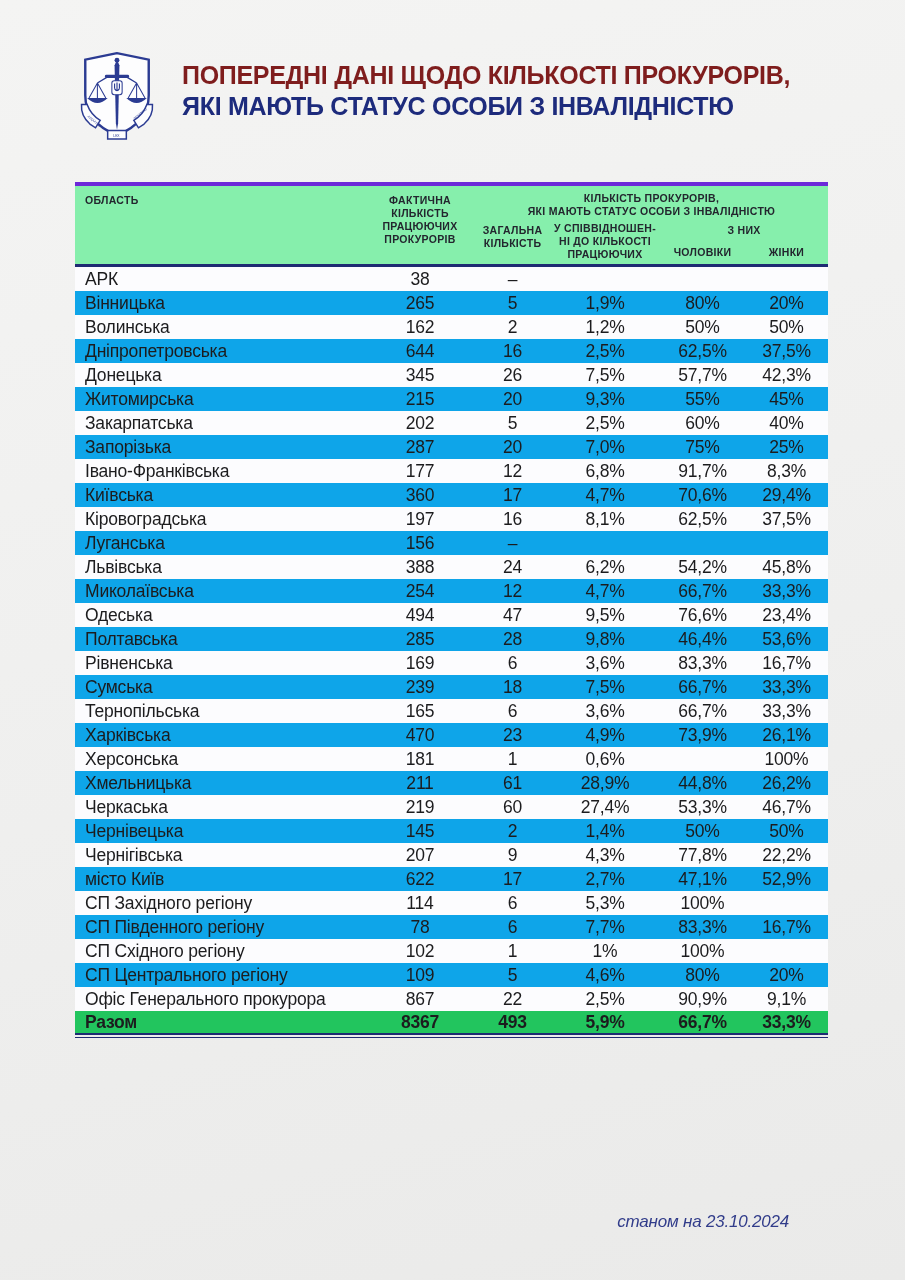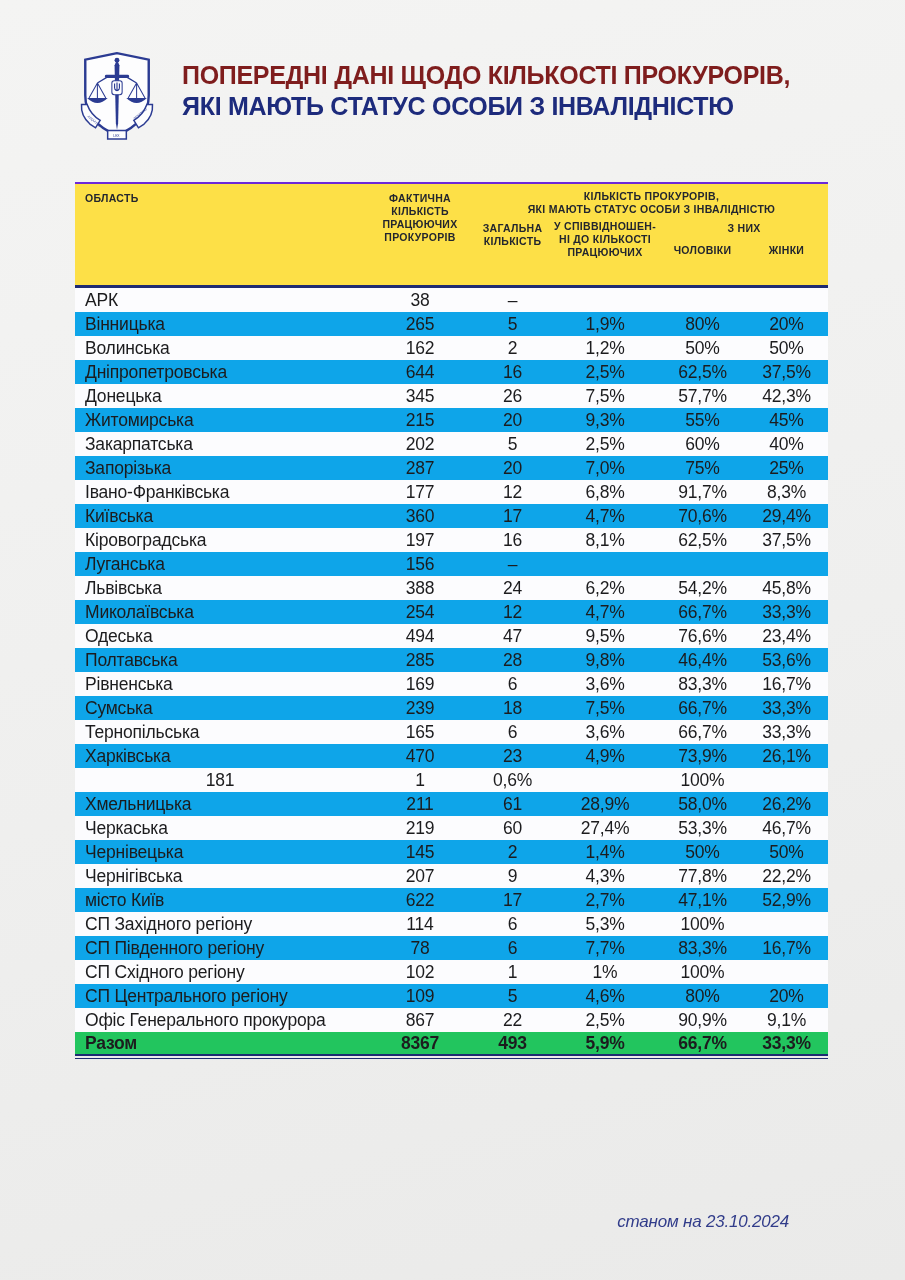--- a/index.html
+++ b/index.html
@@ -18,22 +18,22 @@
     font-size:25px; font-weight:600; color:#7f1d1d;
     letter-spacing:-0.3px; line-height:31px; white-space:nowrap;
   }
   .title2 {
     font-size:25px; font-weight:800; color:#1d2b7c;
     letter-spacing:-0.3px; line-height:31px; white-space:nowrap;
   }
 
   .table { position:absolute; left:75px; top:182px; width:753px; }
   .thead {
-    position:relative; height:106px; background:#fde047;
-    border-top:2px solid #6d28d9; border-bottom:3px solid #1e2b72;
+    position:relative; height:85px; background:#86efac;
+    border-top:4px solid #6d28d9; border-bottom:3px solid #1e2b72;
   }
   .hl {
     position:absolute; font-size:10.5px; font-weight:700; color:#23262e;
     letter-spacing:0.3px; line-height:13px; white-space:pre-line;
   }
   .h-region { left:10px;  top:8px; }
   .h-fact   { left:290px; top:8px;  width:110px; text-align:center; }
   .h-group  { left:400px; top:6px;  width:353px; text-align:center; }
   .h-total  { left:400px; top:38px; width:75px;  text-align:center; }
   .h-ratio  { left:475px; top:36px; width:110px; text-align:center; }
@@ -279,32 +279,33 @@
       </div>
       <div class="trow alt">
         <div class="cell c-region">Харківська</div>
         <div class="cell">470</div>
         <div class="cell">23</div>
         <div class="cell">4,9%</div>
         <div class="cell">73,9%</div>
         <div class="cell">26,1%</div>
       </div>
       <div class="trow">
+        <div class="cell c-region">Херсонська</div>
         <div class="cell">181</div>
         <div class="cell">1</div>
         <div class="cell">0,6%</div>
         <div class="cell"></div>
         <div class="cell">100%</div>
       </div>
       <div class="trow alt">
         <div class="cell c-region">Хмельницька</div>
         <div class="cell">211</div>
         <div class="cell">61</div>
         <div class="cell">28,9%</div>
-        <div class="cell">58,0%</div>
+        <div class="cell">44,8%</div>
         <div class="cell">26,2%</div>
       </div>
       <div class="trow">
         <div class="cell c-region">Черкаська</div>
         <div class="cell">219</div>
         <div class="cell">60</div>
         <div class="cell">27,4%</div>
         <div class="cell">53,3%</div>
         <div class="cell">46,7%</div>
       </div>

